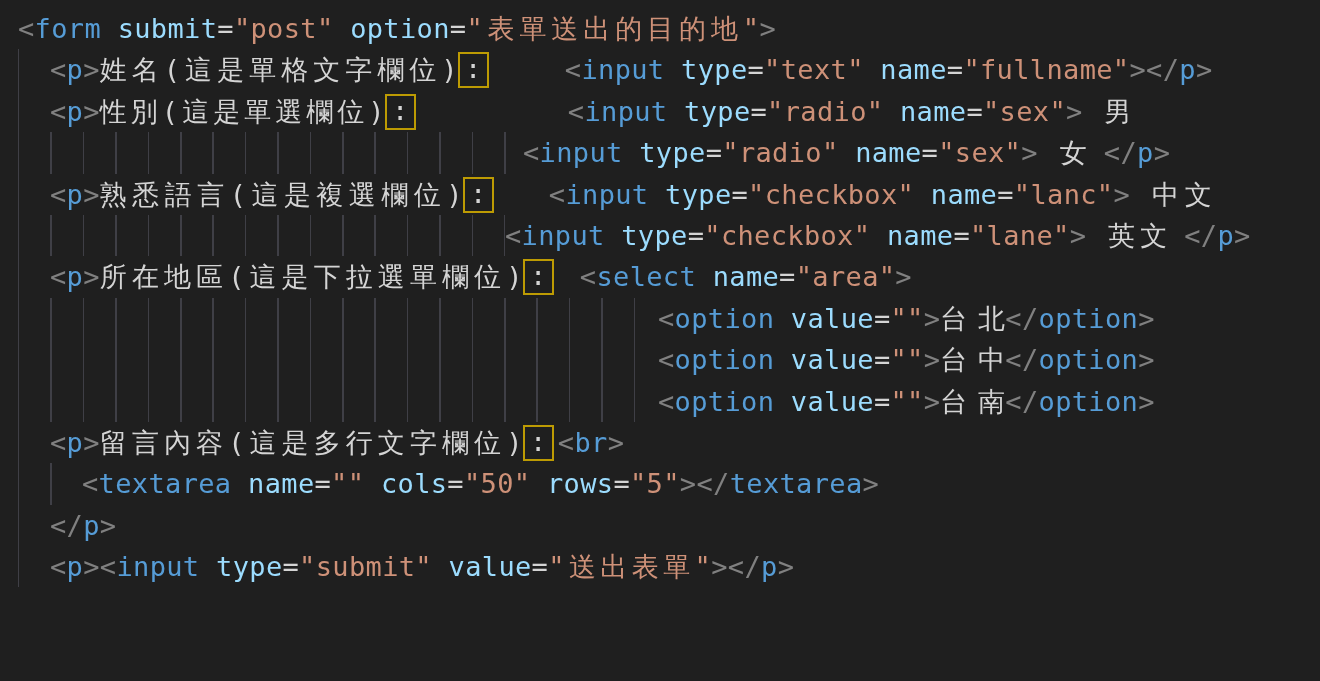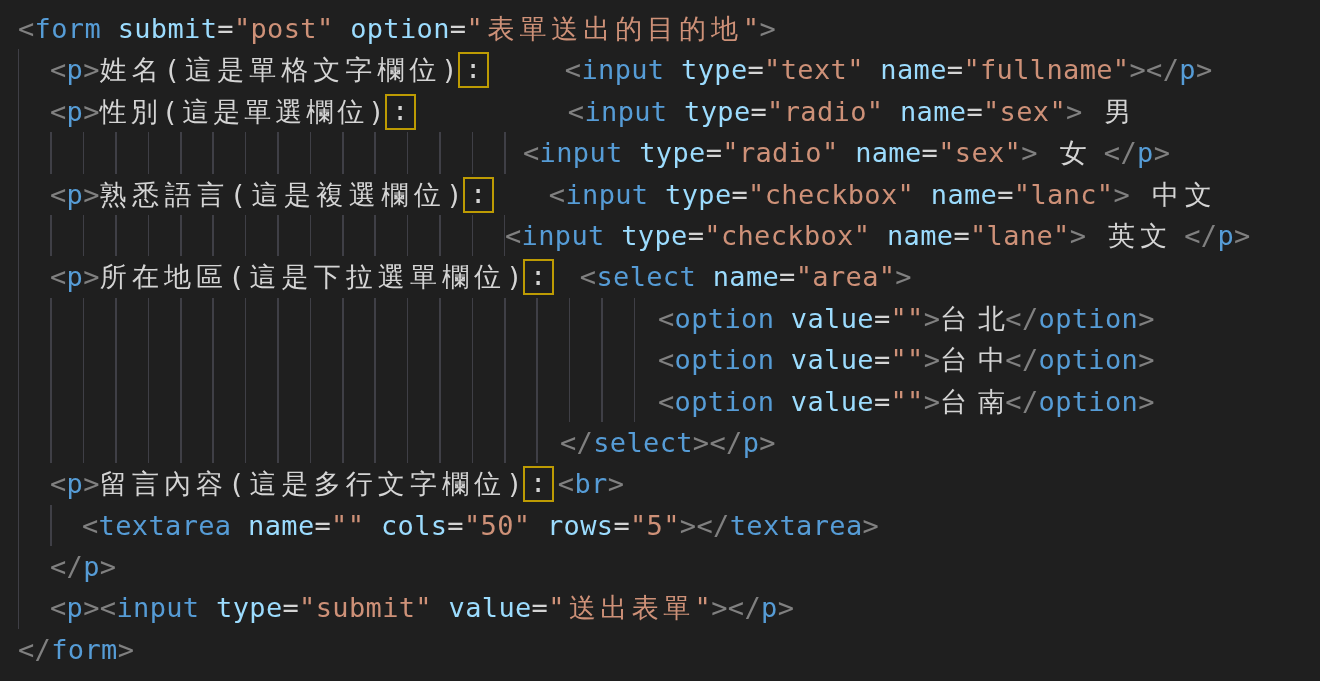--- a/index.html
+++ b/index.html
@@ -48,19 +48,17 @@
     <div class="line"><span class="tk-p">&lt;</span><span class="tk-t">form</span><span class="tk-x"> </span><span class="tk-a">submit</span><span class="tk-q">=</span><span class="tk-s">"post"</span><span class="tk-x"> </span><span class="tk-a">option</span><span class="tk-q">=</span><span class="tk-s sized" style="width: 293px;">"表單送出的目的地"</span><span class="tk-p">&gt;</span></div>
     <div class="line"><span class="tk-i" style="width: 32px;"></span><span class="tk-p">&lt;</span><span class="tk-t">p</span><span class="tk-p">&gt;</span><span class="tk-x sized" style="width: 358px;">姓名(這是單格文字欄位)</span><span class="tk-c">:</span><span class="tk-g" style="width: 76px;"></span><span class="tk-p">&lt;</span><span class="tk-t">input</span><span class="tk-x"> </span><span class="tk-a">type</span><span class="tk-q">=</span><span class="tk-s">"text"</span><span class="tk-x"> </span><span class="tk-a">name</span><span class="tk-q">=</span><span class="tk-s">"fullname"</span><span class="tk-p">&gt;&lt;/</span><span class="tk-t">p</span><span class="tk-p">&gt;</span></div>
     <div class="line"><span class="tk-i" style="width: 32px;"></span><span class="tk-p">&lt;</span><span class="tk-t">p</span><span class="tk-p">&gt;</span><span class="tk-x sized" style="width: 285px;">性別(這是單選欄位)</span><span class="tk-c">:</span><span class="tk-g" style="width: 152px;"></span><span class="tk-p">&lt;</span><span class="tk-t">input</span><span class="tk-x"> </span><span class="tk-a">type</span><span class="tk-q">=</span><span class="tk-s">"radio"</span><span class="tk-x"> </span><span class="tk-a">name</span><span class="tk-q">=</span><span class="tk-s">"sex"</span><span class="tk-p">&gt;</span><span class="tk-x sized" style="width: 49px;"> 男</span></div>
     <div class="line"><span class="tk-i" style="width: 505px;"></span><span class="tk-p">&lt;</span><span class="tk-t">input</span><span class="tk-x"> </span><span class="tk-a">type</span><span class="tk-q">=</span><span class="tk-s">"radio"</span><span class="tk-x"> </span><span class="tk-a">name</span><span class="tk-q">=</span><span class="tk-s">"sex"</span><span class="tk-p">&gt;</span><span class="tk-x sized" style="width: 66px;"> 女 </span><span class="tk-p">&lt;/</span><span class="tk-t">p</span><span class="tk-p">&gt;</span></div>
     <div class="line"><span class="tk-i" style="width: 32px;"></span><span class="tk-p">&lt;</span><span class="tk-t">p</span><span class="tk-p">&gt;</span><span class="tk-x sized" style="width: 363px;">熟悉語言(這是複選欄位)</span><span class="tk-c">:</span><span class="tk-g" style="width: 55px;"></span><span class="tk-p">&lt;</span><span class="tk-t">input</span><span class="tk-x"> </span><span class="tk-a">type</span><span class="tk-q">=</span><span class="tk-s">"checkbox"</span><span class="tk-x"> </span><span class="tk-a">name</span><span class="tk-q">=</span><span class="tk-s">"lanc"</span><span class="tk-p">&gt;</span><span class="tk-x sized" style="width: 82px;"> 中文</span></div>
     <div class="line"><span class="tk-i" style="width: 487px;"></span><span class="tk-p">&lt;</span><span class="tk-t">input</span><span class="tk-x"> </span><span class="tk-a">type</span><span class="tk-q">=</span><span class="tk-s">"checkbox"</span><span class="tk-x"> </span><span class="tk-a">name</span><span class="tk-q">=</span><span class="tk-s">"lane"</span><span class="tk-p">&gt;</span><span class="tk-x sized" style="width: 98px;"> 英文 </span><span class="tk-p">&lt;/</span><span class="tk-t">p</span><span class="tk-p">&gt;</span></div>
     <div class="line"><span class="tk-i" style="width: 32px;"></span><span class="tk-p">&lt;</span><span class="tk-t">p</span><span class="tk-p">&gt;</span><span class="tk-x sized" style="width: 423px;">所在地區(這是下拉選單欄位)</span><span class="tk-c">:</span><span class="tk-g" style="width: 26px;"></span><span class="tk-p">&lt;</span><span class="tk-t">select</span><span class="tk-x"> </span><span class="tk-a">name</span><span class="tk-q">=</span><span class="tk-s">"area"</span><span class="tk-p">&gt;</span></div>
     <div class="line"><span class="tk-i" style="width: 640px;"></span><span class="tk-p">&lt;</span><span class="tk-t">option</span><span class="tk-x"> </span><span class="tk-a">value</span><span class="tk-q">=</span><span class="tk-s">""</span><span class="tk-p">&gt;</span><span class="tk-x sized" style="width: 65px;">台北</span><span class="tk-p">&lt;/</span><span class="tk-t">option</span><span class="tk-p">&gt;</span></div>
     <div class="line"><span class="tk-i" style="width: 640px;"></span><span class="tk-p">&lt;</span><span class="tk-t">option</span><span class="tk-x"> </span><span class="tk-a">value</span><span class="tk-q">=</span><span class="tk-s">""</span><span class="tk-p">&gt;</span><span class="tk-x sized" style="width: 65px;">台中</span><span class="tk-p">&lt;/</span><span class="tk-t">option</span><span class="tk-p">&gt;</span></div>
     <div class="line"><span class="tk-i" style="width: 640px;"></span><span class="tk-p">&lt;</span><span class="tk-t">option</span><span class="tk-x"> </span><span class="tk-a">value</span><span class="tk-q">=</span><span class="tk-s">""</span><span class="tk-p">&gt;</span><span class="tk-x sized" style="width: 65px;">台南</span><span class="tk-p">&lt;/</span><span class="tk-t">option</span><span class="tk-p">&gt;</span></div>
-    <div class="line"><span class="tk-i" style="width: 542px;"></span><span class="tk-p">&lt;/</span><span class="tk-t">select</span><span class="tk-p">&gt;&lt;/</span><span class="tk-t">p</span><span class="tk-p">&gt;</span></div>
     <div class="line"><span class="tk-i" style="width: 32px;"></span><span class="tk-p">&lt;</span><span class="tk-t">p</span><span class="tk-p">&gt;</span><span class="tk-x sized" style="width: 423px; text-align: center;">留言內容(這是多行文字欄位)</span><span class="tk-c">:</span><span class="tk-g" style="width: 4px;"></span><span class="tk-p">&lt;</span><span class="tk-t">br</span><span class="tk-p">&gt;</span></div>
     <div class="line"><span class="tk-i" style="width: 64px;"></span><span class="tk-p">&lt;</span><span class="tk-t">textarea</span><span class="tk-x"> </span><span class="tk-a">name</span><span class="tk-q">=</span><span class="tk-s">""</span><span class="tk-x"> </span><span class="tk-a">cols</span><span class="tk-q">=</span><span class="tk-s">"50"</span><span class="tk-x"> </span><span class="tk-a">rows</span><span class="tk-q">=</span><span class="tk-s">"5"</span><span class="tk-p">&gt;&lt;/</span><span class="tk-t">textarea</span><span class="tk-p">&gt;</span></div>
     <div class="line"><span class="tk-i" style="width: 32px;"></span><span class="tk-p">&lt;/</span><span class="tk-t">p</span><span class="tk-p">&gt;</span></div>
     <div class="line"><span class="tk-i" style="width: 32px;"></span><span class="tk-p">&lt;</span><span class="tk-t">p</span><span class="tk-p">&gt;&lt;</span><span class="tk-t">input</span><span class="tk-x"> </span><span class="tk-a">type</span><span class="tk-q">=</span><span class="tk-s">"submit"</span><span class="tk-x"> </span><span class="tk-a">value</span><span class="tk-q">=</span><span class="tk-s sized" style="width: 163px;">"送出表單"</span><span class="tk-p">&gt;&lt;/</span><span class="tk-t">p</span><span class="tk-p">&gt;</span></div>
-    <div class="line"><span class="tk-p">&lt;/</span><span class="tk-t">form</span><span class="tk-p">&gt;</span></div>
   </div>
 
 </body></html>

